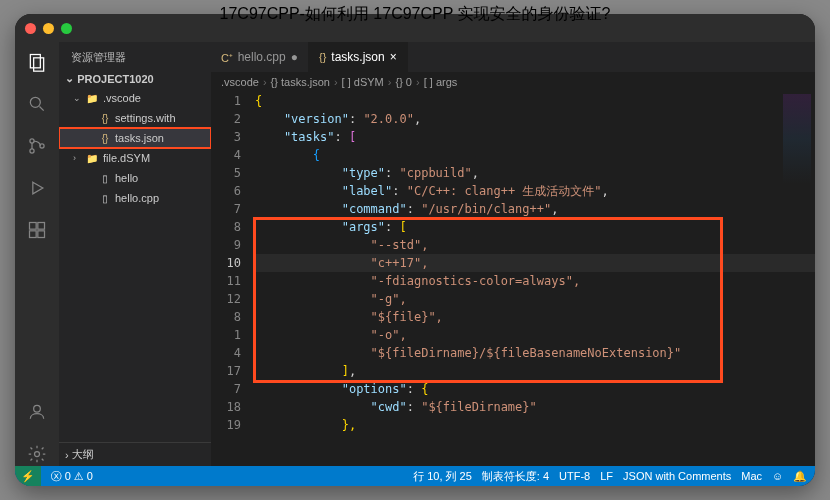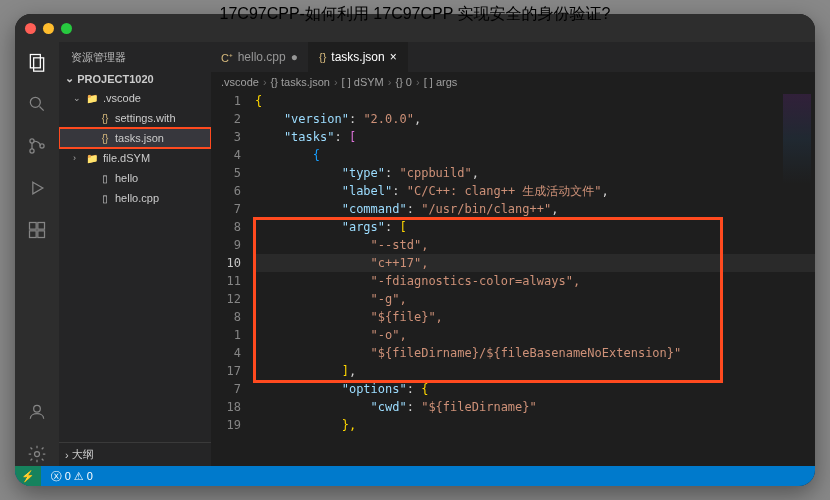--- a/index.html
+++ b/index.html
@@ -229,14 +229,24 @@
       </div>
       <div class="minimap"></div>
     </div>
   </div>
 
   <div class="statusbar">
     <div class="remote stat-item">⚡</div>
     <div class="left">
       <div class="stat-item">ⓧ<span>0</span> ⚠<span>0</span></div>
     </div>
+    <div class="right">
+      <div class="stat-item">行 10, 列 25</div>
+      <div class="stat-item">制表符长度: 4</div>
+      <div class="stat-item">UTF-8</div>
+      <div class="stat-item">LF</div>
+      <div class="stat-item">JSON with Comments</div>
+      <div class="stat-item">Mac</div>
+      <div class="stat-item">☺</div>
+      <div class="stat-item">🔔</div>
+    </div>
   </div>
 </div>
 
 </body></html>

